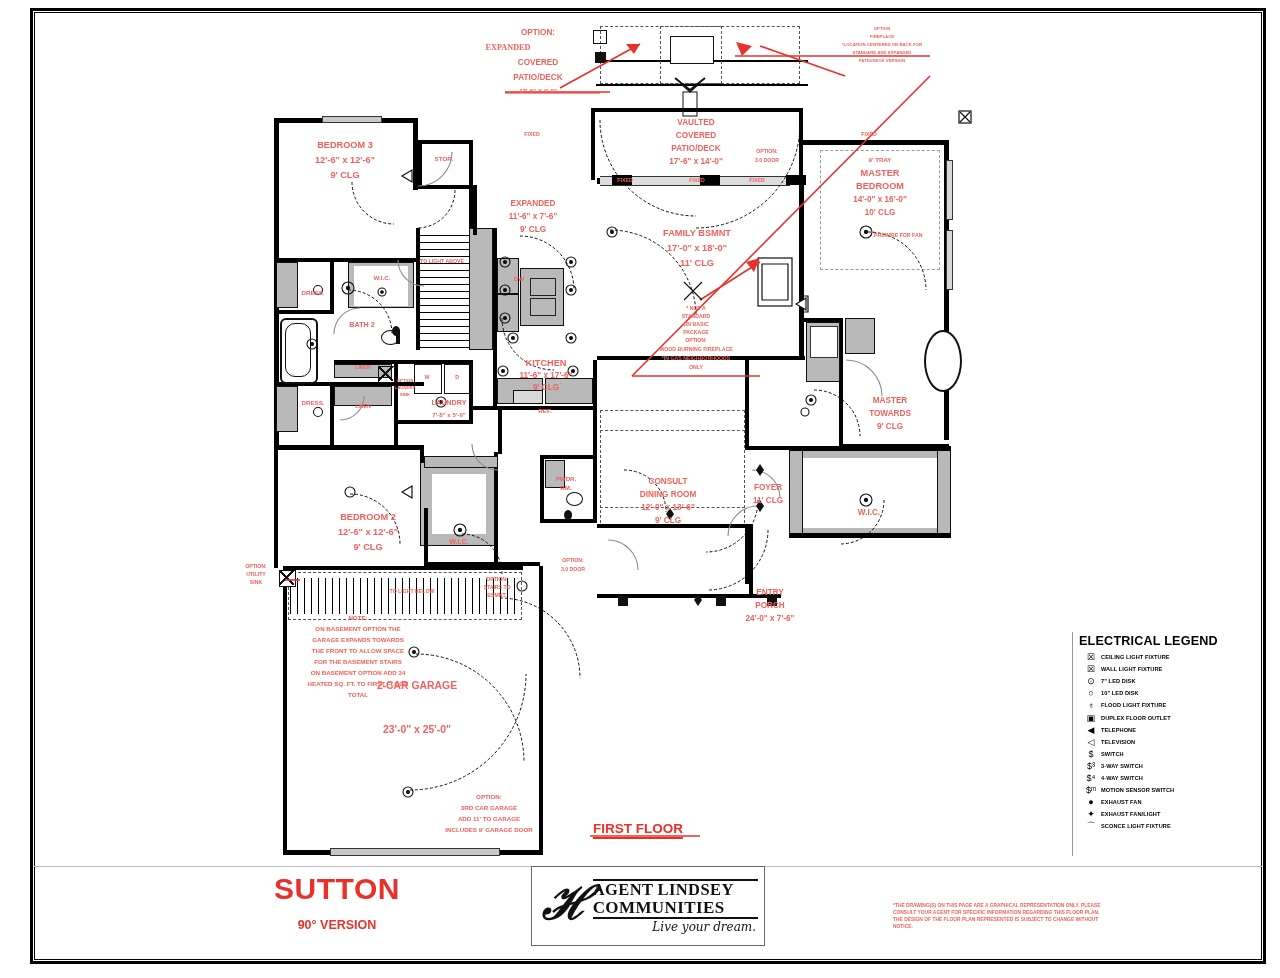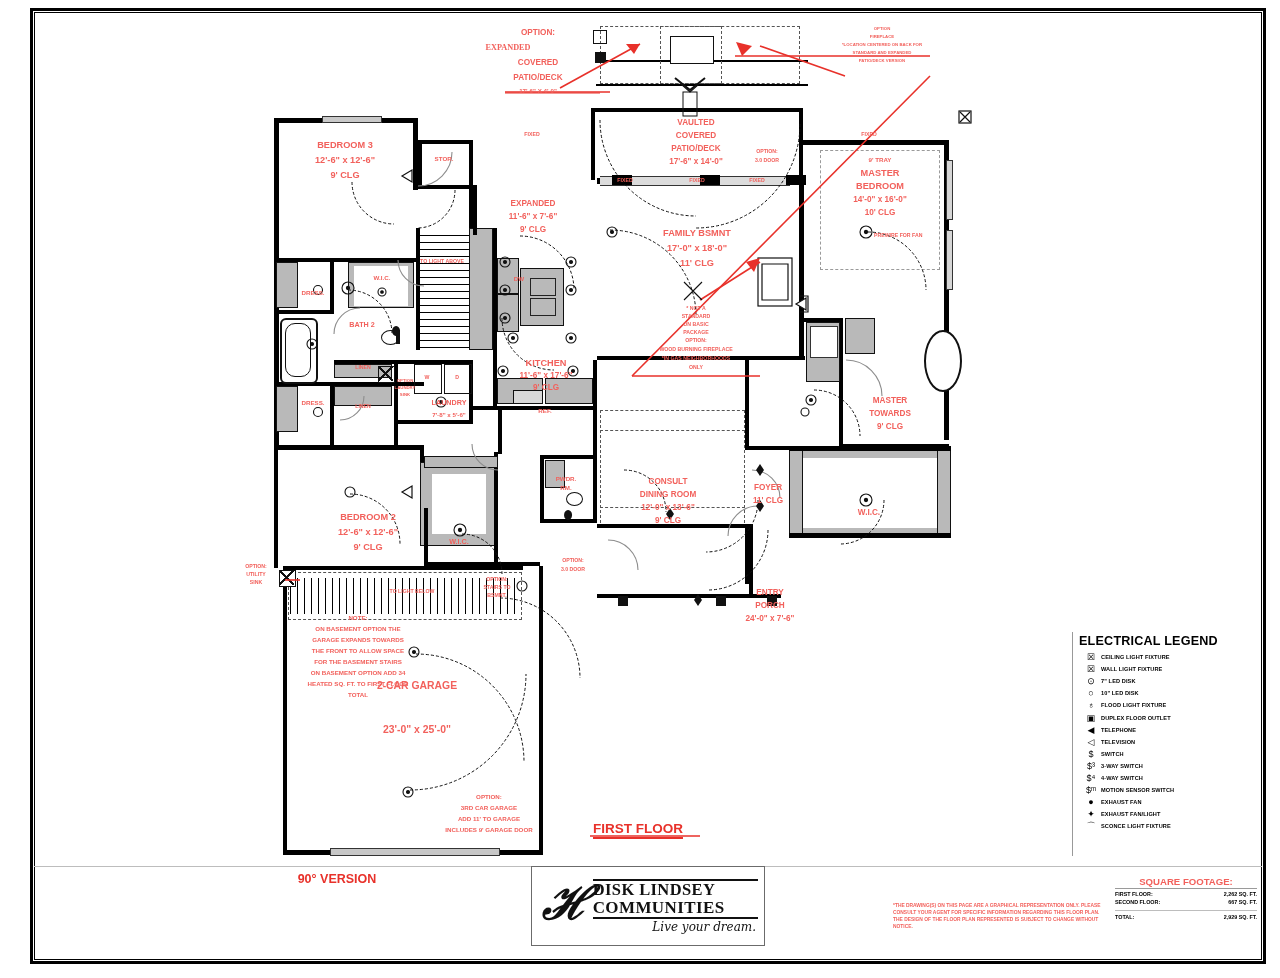--- a/index.html
+++ b/index.html
@@ -32,21 +32,21 @@
   #legend{position:absolute;left:1072px;top:632px;width:176px;height:224px;background:#fff;border-left:1px solid #999;}
   #legend .ltitle{font-size:12.6px;font-weight:bold;color:#000;letter-spacing:.2px;padding:2px 0 3px 6px;}
   #legend .lrow{display:flex;align-items:center;height:12.1px;padding-left:8px;}
   #legend .lico{width:20px;text-align:center;font-size:9px;color:#000;flex:0 0 20px;}
   #legend .ltxt{font-size:5.6px;font-weight:bold;color:#000;letter-spacing:.1px;}
 
   
   .footer-rule{position:absolute;left:34px;top:866px;width:1228px;height:1px;background:#bdbdbd;}
   #plan-title{position:absolute;left:222px;top:872px;width:230px;text-align:center;}
   #plan-title .t1{font-size:30px;font-weight:bold;color:#e8312a;letter-spacing:.5px;}
-  #plan-title .t2{font-size:12.5px;font-weight:bold;color:#e8312a;margin-top:0;}
+  #plan-title .t2{font-size:12.5px;font-weight:bold;color:#e8312a;margin-top:12px;}
 
   #logo{position:absolute;left:531px;top:866px;width:232px;height:78px;border:1px solid #6b6b6b;background:#fff;display:flex;align-items:center;}
   #logo .mark{font-family:"DejaVu Serif",serif;font-size:46px;font-style:italic;font-weight:bold;color:#111;margin:0 2px 6px 10px;line-height:1;}
   #logo .words{flex:1;padding-right:6px;}
   #logo .rule{height:2px;background:#111;margin:1px 0;}
   #logo .l1,#logo .l2{font-family:"Liberation Serif",serif;font-weight:bold;color:#111;letter-spacing:.4px;line-height:1;}
   #logo .l1{font-size:16.5px;} #logo .l2{font-size:17px;}
   #logo .l3{font-family:"DejaVu Serif",serif;font-style:italic;font-size:12px;color:#111;text-align:right;padding-right:2px;}
 
   #disclaimer{position:absolute;left:893px;top:903px;width:215px;font-size:4.9px;color:#f2615c;font-weight:bold;line-height:1.42;}
@@ -553,45 +553,31 @@
       </div>
     <div class="lrow">
       <span class="lico">⌒</span>
       <span class="ltxt">SCONCE LIGHT FIXTURE</span>
       </div>
   </div>
 
   <div class="footer-rule"></div>
 
   <div id="plan-title">
+    <div class="t1">SUTTON</div>
     <div class="t2">90° VERSION</div>
   </div>
 
   <div id="logo">
     <div class="mark">ℋ</div>
     <div class="words">
       <div class="rule"></div>
-      <div class="l1">DISK LINDSEY</div>
+      <div class="l1">AGENT LINDSEY</div>
       <div class="l2">COMMUNITIES</div>
       <div class="rule"></div>
       <div class="l3">Live your dream.</div>
     </div>
   </div>
 
   <div id="disclaimer">*THE DRAWING(S) ON THIS PAGE ARE A GRAPHICAL REPRESENTATION ONLY. PLEASE CONSULT YOUR AGENT FOR SPECIFIC INFORMATION REGARDING THIS FLOOR PLAN. THE DESIGN OF THE FLOOR PLAN REPRESENTED IS SUBJECT TO CHANGE WITHOUT NOTICE.</div>
 
-  <div id="sqft">
-    <div class="st">SQUARE FOOTAGE:</div>
-    <div class="row">
-      <span>FIRST FLOOR:</span>
-      <span>2,262 SQ. FT.</span>
-    </div>
-    <div class="row">
-      <span>SECOND FLOOR:</span>
-      <span>667 SQ. FT.</span>
-    </div>
-    <div class="tot">
-      <span>TOTAL:</span>
-      <span>2,929 SQ. FT.</span>
-    </div>
-  </div>
 
 </div>
 
 </body></html>

